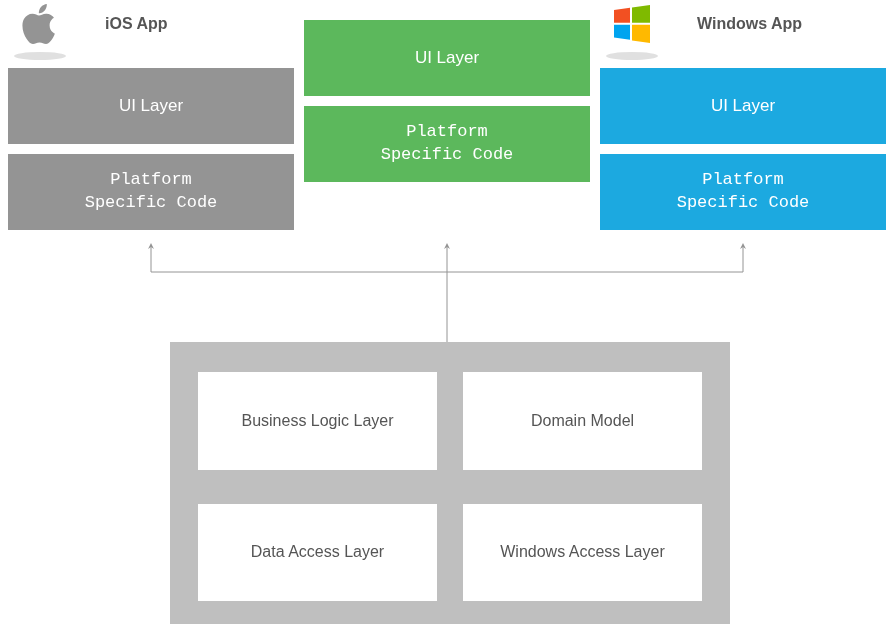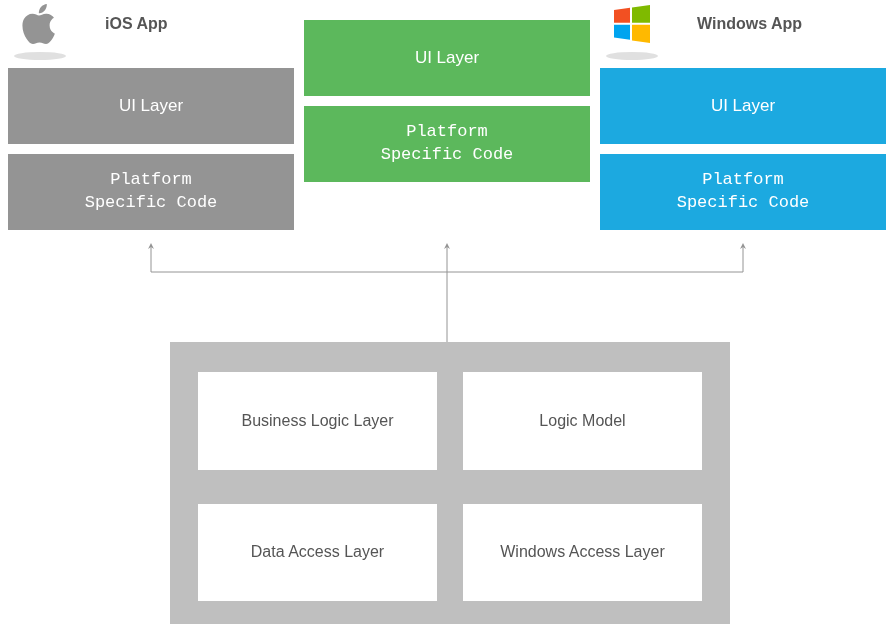--- a/index.html
+++ b/index.html
@@ -154,16 +154,16 @@
 
   <line x1="151" y1="272" x2="151" y2="246" stroke="#949494" stroke-width="1" marker-end="url(#arrow)"></line>
 
   <line x1="447" y1="272" x2="447" y2="246" stroke="#949494" stroke-width="1" marker-end="url(#arrow)"></line>
 
   <line x1="743" y1="272" x2="743" y2="246" stroke="#949494" stroke-width="1" marker-end="url(#arrow)"></line>
 </svg>
 
 <div class="shared-container">
   <div class="shared-box">Business Logic Layer</div>
-  <div class="shared-box">Logic Model</div>
+  <div class="shared-box">Domain Model</div>
   <div class="shared-box">Data Access Layer</div>
   <div class="shared-box">Windows Access Layer</div>
 </div>
 
 </body></html>

